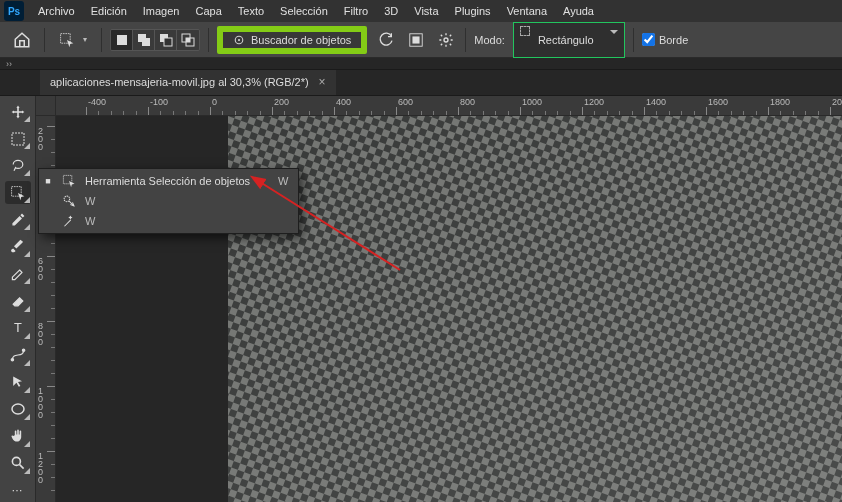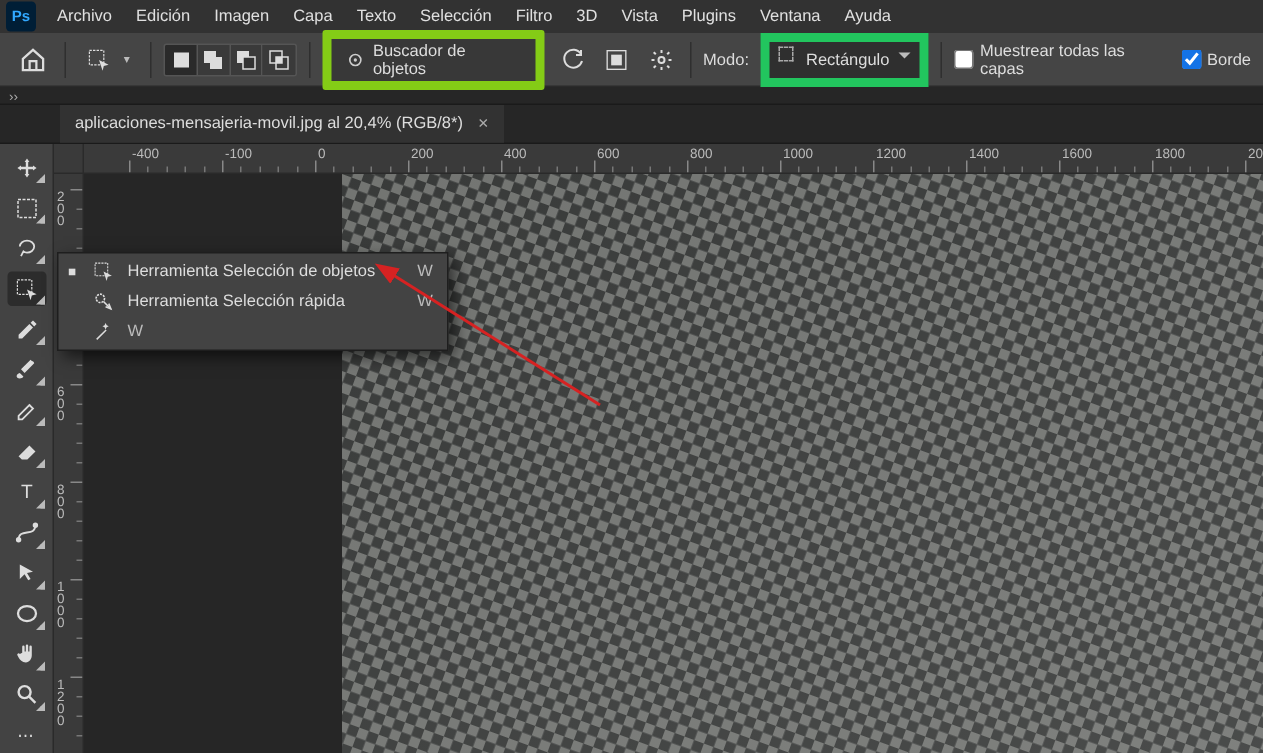--- a/index.html
+++ b/index.html
@@ -13,21 +13,21 @@
   
   .options-bar { height: 36px; background: #454545; display: flex; align-items: center; padding: 0 8px; gap: 8px; border-bottom: 1px solid #2a2a2a; }
   .opt-sep { width: 1px; height: 24px; background: #2f2f2f; }
   .opt-icon { width: 22px; height: 22px; display: flex; align-items: center; justify-content: center; color: #ddd; border-radius: 2px; }
   .home-icon { width: 28px; height: 28px; }
   .drop-caret { padding-left: 4px; font-size: 8px; color: #bbb; }
   .proxy-btn { display: flex; align-items: center; gap: 4px; padding: 2px 6px; }
   .check-row { display: flex; align-items: center; gap: 4px; }
   .check-row input { accent-color: #1473e6; }
   .label { color: #ddd; font-size: 11px; }
-  .select-box { background: #2f2f2f; border: 6px solid #22c55e; height: 36px; display: flex; align-items: center; padding: 0 18px 0 6px; position: relative; min-width: 112px; font-size: 11px; color: #ddd; }
+  .select-box { background: #2f2f2f; border: 1px solid #22c55e; height: 36px; display: flex; align-items: center; padding: 0 18px 0 6px; position: relative; min-width: 112px; font-size: 11px; color: #ddd; }
   .select-box::after { content: ""; position: absolute; right: 6px; top: 7px; border: 4px solid transparent; border-top-color: #bbb; }
   .marquee-rect { position:absolute; left:6px; top:3px; width:10px; height:10px; border:1px dashed #aaa; }
   .select-box.selmode { padding-left: 24px; min-width: 112px; }
   .finder-btn { display:flex; align-items:center; gap:6px; background:#383838; border:6px solid #84cc16; padding:2px 10px; border-radius:2px; }
 
   
   .tab-strip { height: 12px; background: #262626; border-bottom: 1px solid #1a1a1a; display:flex; align-items:center; padding-left:6px; }
   .tab-strip .chev { font-size:9px; color:#aaa; }
 
   
@@ -164,38 +164,34 @@
   </div>
   <div class="opt-sep"></div>
 
   <span class="label">Modo:</span>
   <div class="select-box selmode">
     <div class="marquee-rect"></div>
     <span>Rectángulo</span>
   </div>
   <div class="opt-sep"></div>
 
-  <label class="check-row">
-    <input type="checkbox" style="">
-    <span>Muestrear todas las capas</span>
-  </label>
 
   <label class="check-row">
     <input type="checkbox" checked="" style="">
     <span>Borde</span>
   </label>
 </div>
 
 <div class="tab-strip">
   <span class="chev">››</span>
 </div>
 
 <div class="doc-tab-bar">
   <div class="doc-tab">
-    <span>aplicaciones-mensajeria-movil.jpg al 20,4% (RGB/8*)</span>
+    <span>aplicaciones-mensajeria-movil.jpg al 30,3% (RGB/2*)</span>
     <span class="close">×</span>
   </div>
 </div>
 
 <div class="workspace">
 
   <div class="toolbar">
     <div class="tool-slot">
         <svg width="16" height="16" viewBox="0 0 20 20" fill="#ddd">
           <path d="M10 2l2 3h-1v4h4v-1l3 2-3 2v-1h-4v4h1l-2 3-2-3h1v-4H5v1l-3-2 3-2v1h4V5H8z"></path>
@@ -502,21 +498,20 @@
   </div>
   <div class="flyout-row">
     <span class="flyout-dot"></span>
     <span class="flyout-icon">
         <svg width="14" height="14" viewBox="0 0 20 20" fill="none" stroke="#ddd" stroke-width="1.5">
           <circle cx="7" cy="7" r="4" stroke-dasharray="2 1"></circle>
           <path d="M10 10 L17 17"></path>
           <path d="M15 12 L17 17 L12 15"></path>
         </svg>
       </span>
-    <span class="flyout-label">Herramienta Selección rápida</span>
     <span class="flyout-key">W</span>
   </div>
   <div class="flyout-row">
     <span class="flyout-dot"></span>
     <span class="flyout-icon">
         <svg width="14" height="14" viewBox="0 0 20 20" fill="#ddd">
           <path d="M12 2l1 2 2 1-2 1-1 2-1-2-2-1 2-1zM3 17l9-9 1 1-9 9z"></path>
         </svg>
       </span>
     <span class="flyout-key">W</span>

